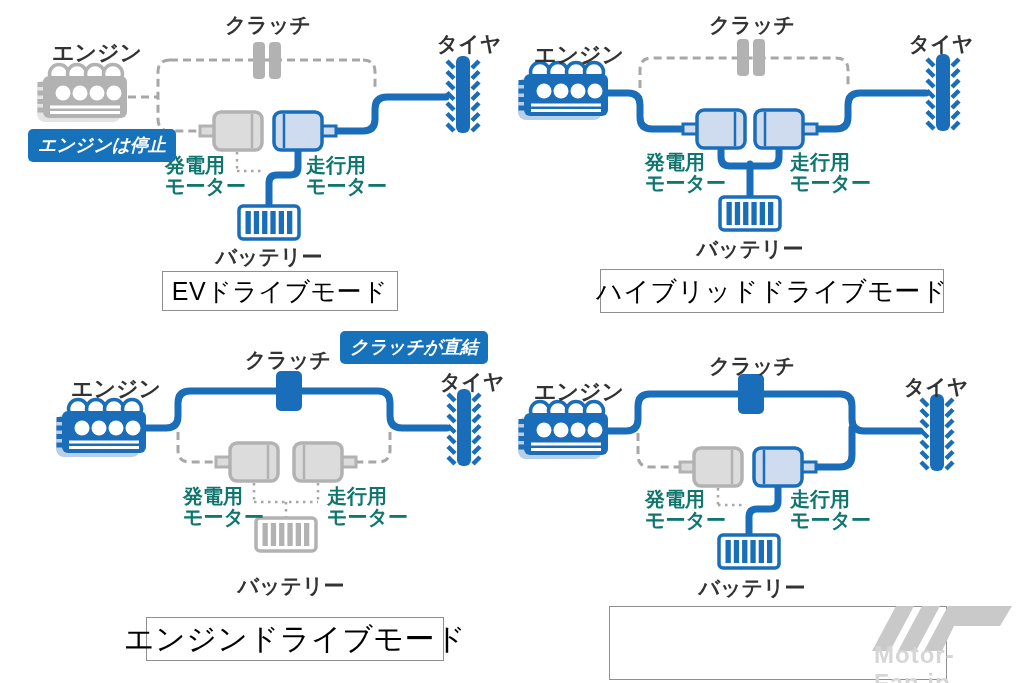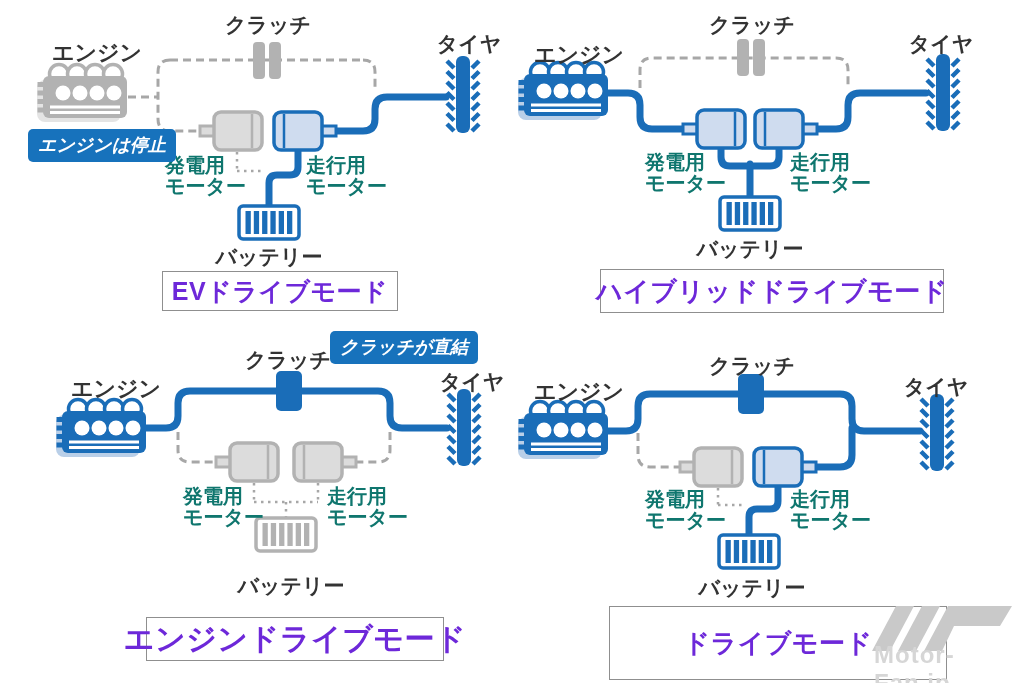--- a/index.html
+++ b/index.html
@@ -11,21 +11,21 @@
   .ln-dot{stroke:#a7a7a7;stroke-width:2.5;fill:none;stroke-dasharray:2.5 4.5;}
   .ic-blue{--c-main:#1a6db8;--c-fill:#cfdcef;--c-shadow:#b9cfe8;}
   .ic-gray{--c-main:#b2b2b2;--c-fill:#dcdcdc;--c-shadow:#e4e4e4;}
   .lbl{position:absolute;font-weight:bold;color:#333;font-size:21px;white-space:nowrap;z-index:2;}
   .lbl-c{text-align:center;width:120px;}
   .lbl2{position:absolute;font-weight:bold;color:#0f766e;font-size:20px;line-height:21px;white-space:nowrap;z-index:2;}
   .badge{position:absolute;background:#1772bc;color:#fff;font-weight:bold;font-size:18px;
          padding:4px 10px 5px;border-radius:5px;white-space:nowrap;z-index:2;font-style:italic;}
   .title-box{position:absolute;background:#fff;border:1px solid #8f8f8f;display:flex;
              flex-direction:column;align-items:center;justify-content:center;}
-  .title-text{position:relative;z-index:2;color:#6d28d9;font-weight:bold;font-size:26px;
+  .title-text{position:relative;z-index:2;color:#000000;font-weight:normal;font-size:26px;
               white-space:nowrap;letter-spacing:0.5px;}
   #watermark-logo{position:absolute;left:862px;top:596px;z-index:1;}
   #watermark-text{position:absolute;left:874px;top:641px;z-index:1;color:#d6d6d6;
                   font-weight:bold;font-size:24px;letter-spacing:1px;}
 </style>
 </head>
 <body>
 
 <svg width="0" height="0" style="position:absolute" aria-hidden="true">
   <defs>
@@ -169,21 +169,21 @@
   <div class="lbl2" style="left:790px;top:152px">
     <div>走行用</div>
     <div>モーター</div>
   </div>
   <div class="lbl lbl-c" style="left:690px;top:235px">バッテリー</div>
   <div class="title-box" style="left:600px;top:269px;width:342px;height:42px">
     <span class="title-text">ハイブリッドドライブモード</span>
   </div>
 
   <div class="lbl lbl-c" style="left:228px;top:346px">クラッチ</div>
-  <div class="badge" style="left:330px;top:331px">クラッチが直結</div>
+  <div class="badge" style="left:340px;top:331px">クラッチが直結</div>
   <div class="lbl" style="left:71px;top:374px;font-size:22px">エンジン</div>
   <div class="lbl lbl-c" style="left:412px;top:368px">タイヤ</div>
   <div class="lbl2" style="left:183px;top:486px">
     <div>発電用</div>
     <div>モーター</div>
   </div>
   <div class="lbl2" style="left:327px;top:486px">
     <div>走行用</div>
     <div>モーター</div>
   </div>
@@ -198,21 +198,20 @@
   <div class="lbl2" style="left:645px;top:489px">
     <div>発電用</div>
     <div>モーター</div>
   </div>
   <div class="lbl2" style="left:790px;top:489px">
     <div>走行用</div>
     <div>モーター</div>
   </div>
   <div class="lbl lbl-c" style="left:692px;top:574px">バッテリー</div>
   <div class="title-box" style="left:609px;top:606px;width:336px;height:72px">
-    <div class="title-text">ドライブモード</div>
   </div>
 
   <svg id="watermark-logo" width="160" height="62">
     <polygon points="10,55 34,10 52,10 28,55" fill="#c9c9c9"></polygon>
     <polygon points="36,55 60,10 78,10 54,55" fill="#c9c9c9"></polygon>
     <polygon points="62,55 86,10 150,10 138,30 92,30 80,55" fill="#c9c9c9"></polygon>
   </svg>
   <div id="watermark-text">Motor-Fan.jp</div>
 
 </div>

